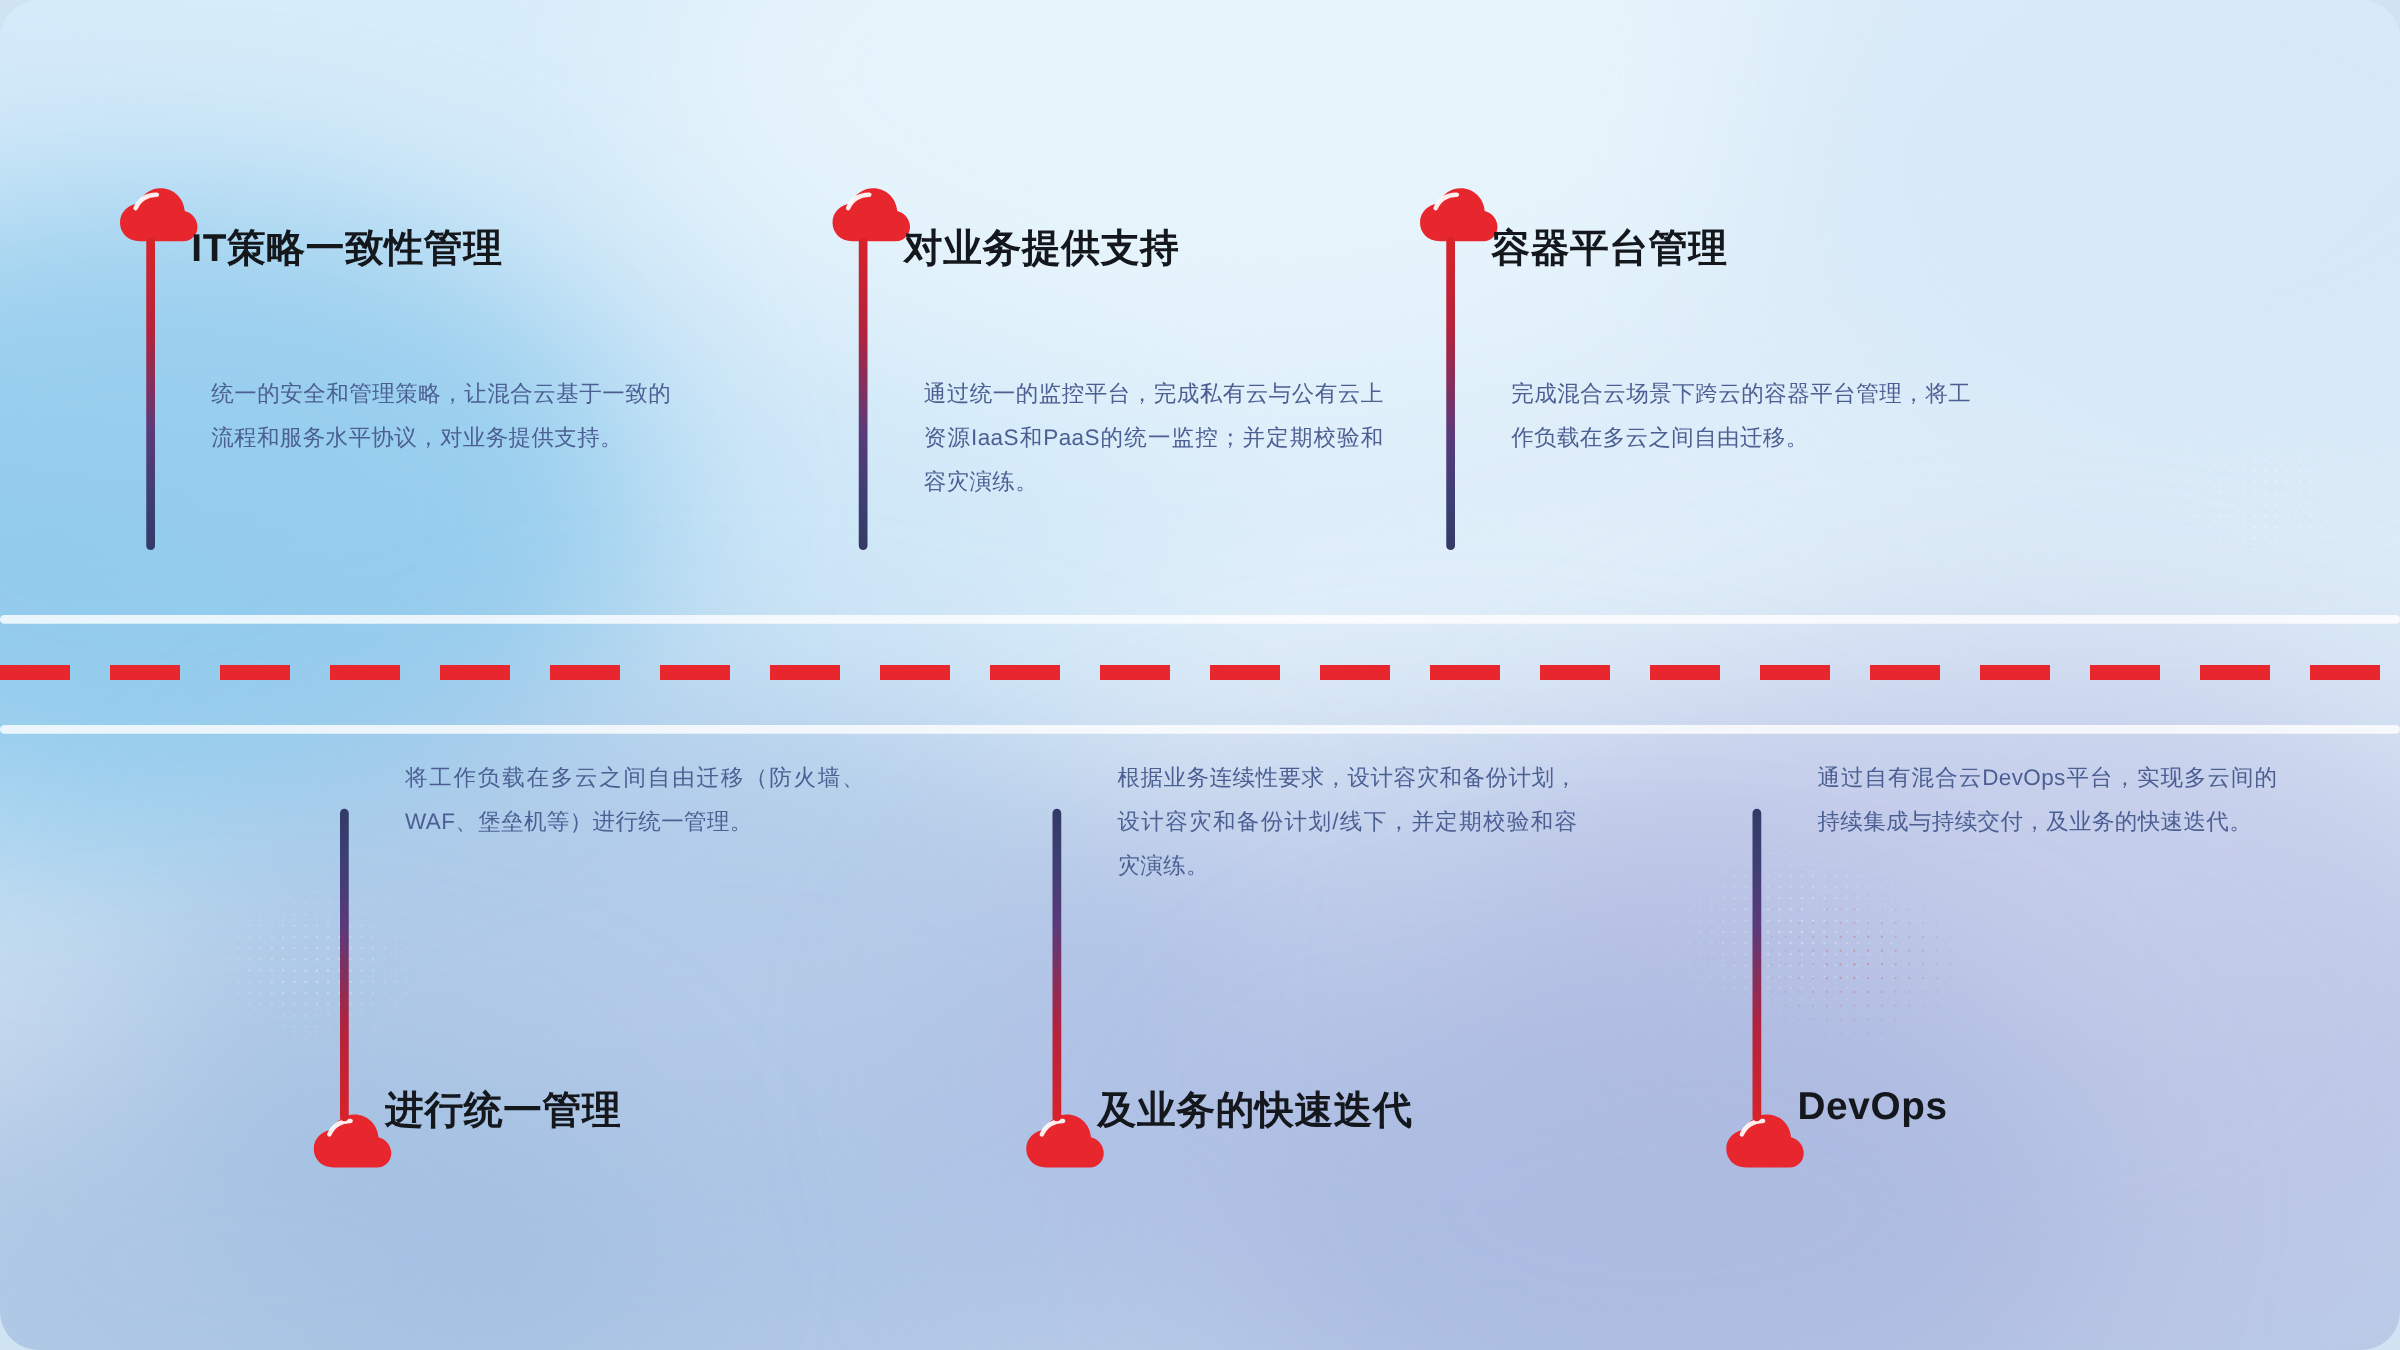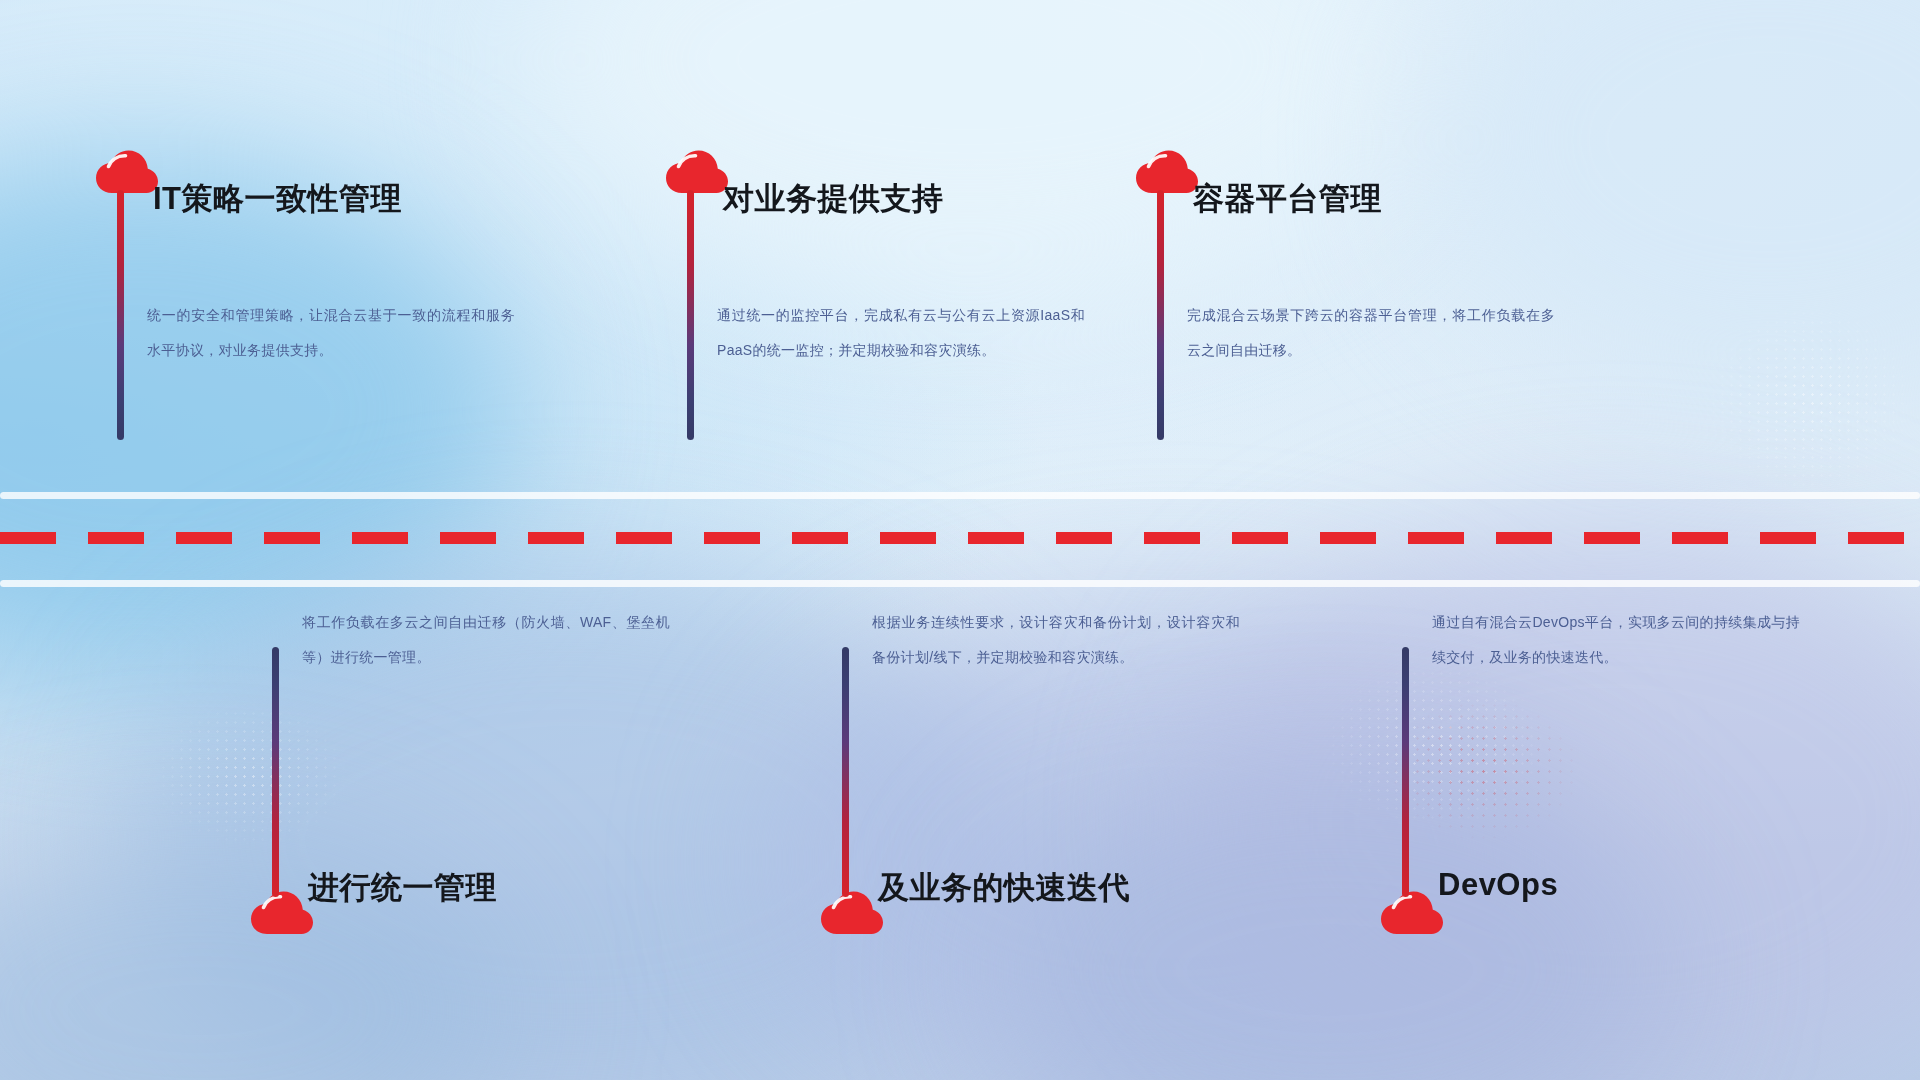--- a/index.html
+++ b/index.html
@@ -21,20 +21,21 @@
     inset: 0;
     width: 1920px;
     height: 1080px;
     overflow: hidden;
     background:
       radial-gradient(120% 90% at 16% 8%, #d7ecfa 0%, rgba(215,236,250,0) 62%),
       radial-gradient(90% 70% at 2% 40%, #9fd0ef 0%, rgba(159,208,239,0) 58%),
       radial-gradient(100% 80% at 50% 0%, #e9f4fc 0%, rgba(233,244,252,0) 60%),
       radial-gradient(120% 100% at 98% 22%, #dbeaf7 0%, rgba(219,234,247,0) 58%),
       linear-gradient(176deg, #cfe6f7 0%, #dceefb 28%, #e3f0fa 46%, #d4e2f2 62%, #c3d4ec 80%, #b9cde8 100%);
+    border-radius: 31px;
   }
   .blob {
     position: absolute;
     border-radius: 50%;
     filter: blur(70px);
     pointer-events: none;
   }
   .blob-a { left: -240px;  top: 150px;  width: 760px;  height: 520px; background: rgba(132,196,234,0.70); }
   .blob-b { left: 120px;   top: 560px;  width: 900px;  height: 560px; background: rgba(158,188,226,0.55); }
   .blob-c { left: 760px;   top: 600px;  width: 820px;  height: 520px; background: rgba(176,190,229,0.55); }
@@ -156,23 +157,23 @@
     font-weight: bold;
     color: #14171c;
     letter-spacing: .5px;
     white-space: nowrap;
   }
   .col-top .card-title { top: 28px; }
   .col-bot .card-title { top: 262px; }
 
   .card-body {
     position: absolute;
-    left: 52px;
+    left: 74px;
     width: 368px;
-    font-size: 14px;
+    font-size: 18px;
     line-height: 35px;
     color: #4c5f93;
     letter-spacing: .3px;
     text-align: justify;
   }
   .col-top .card-body { top: 148px; }
   .col-bot .card-body { top: 0px; }
 </style>
 </head>
 <body>

